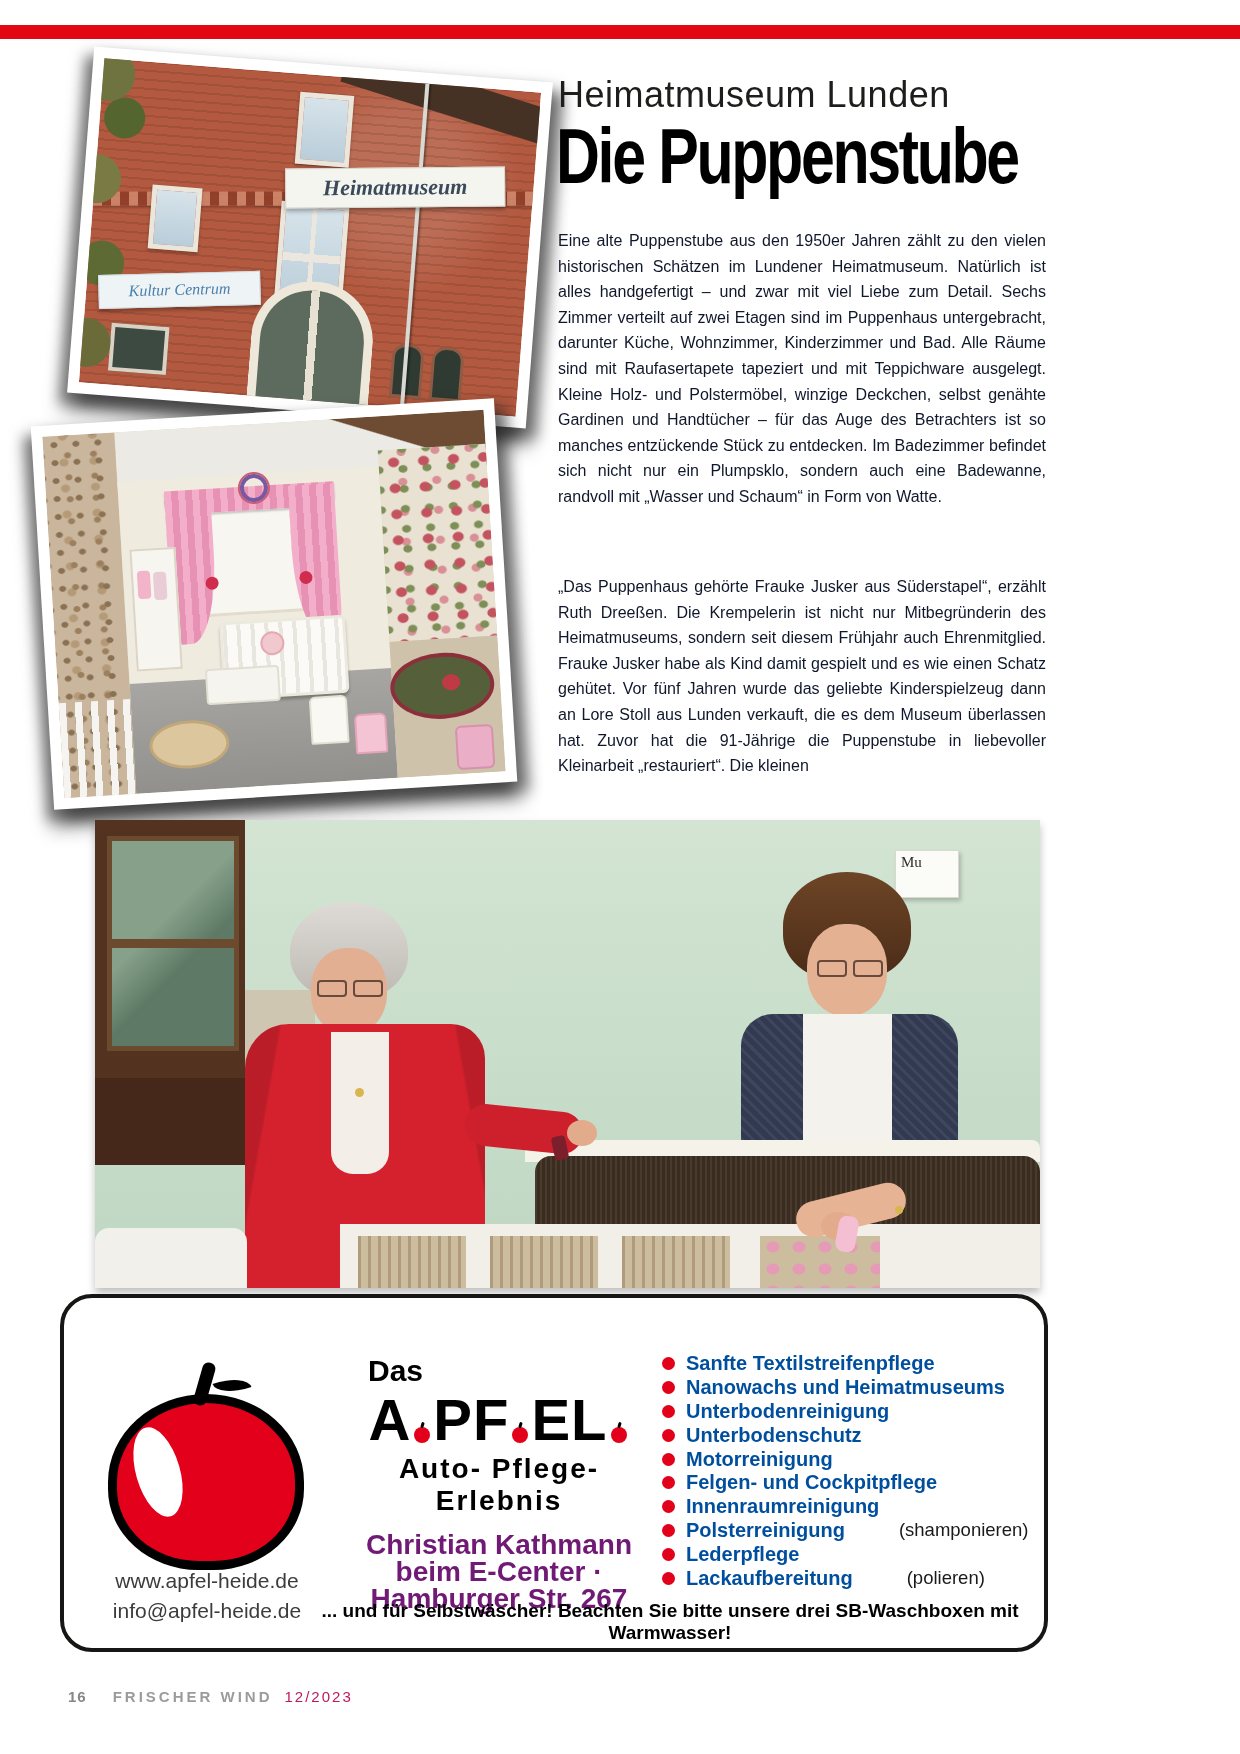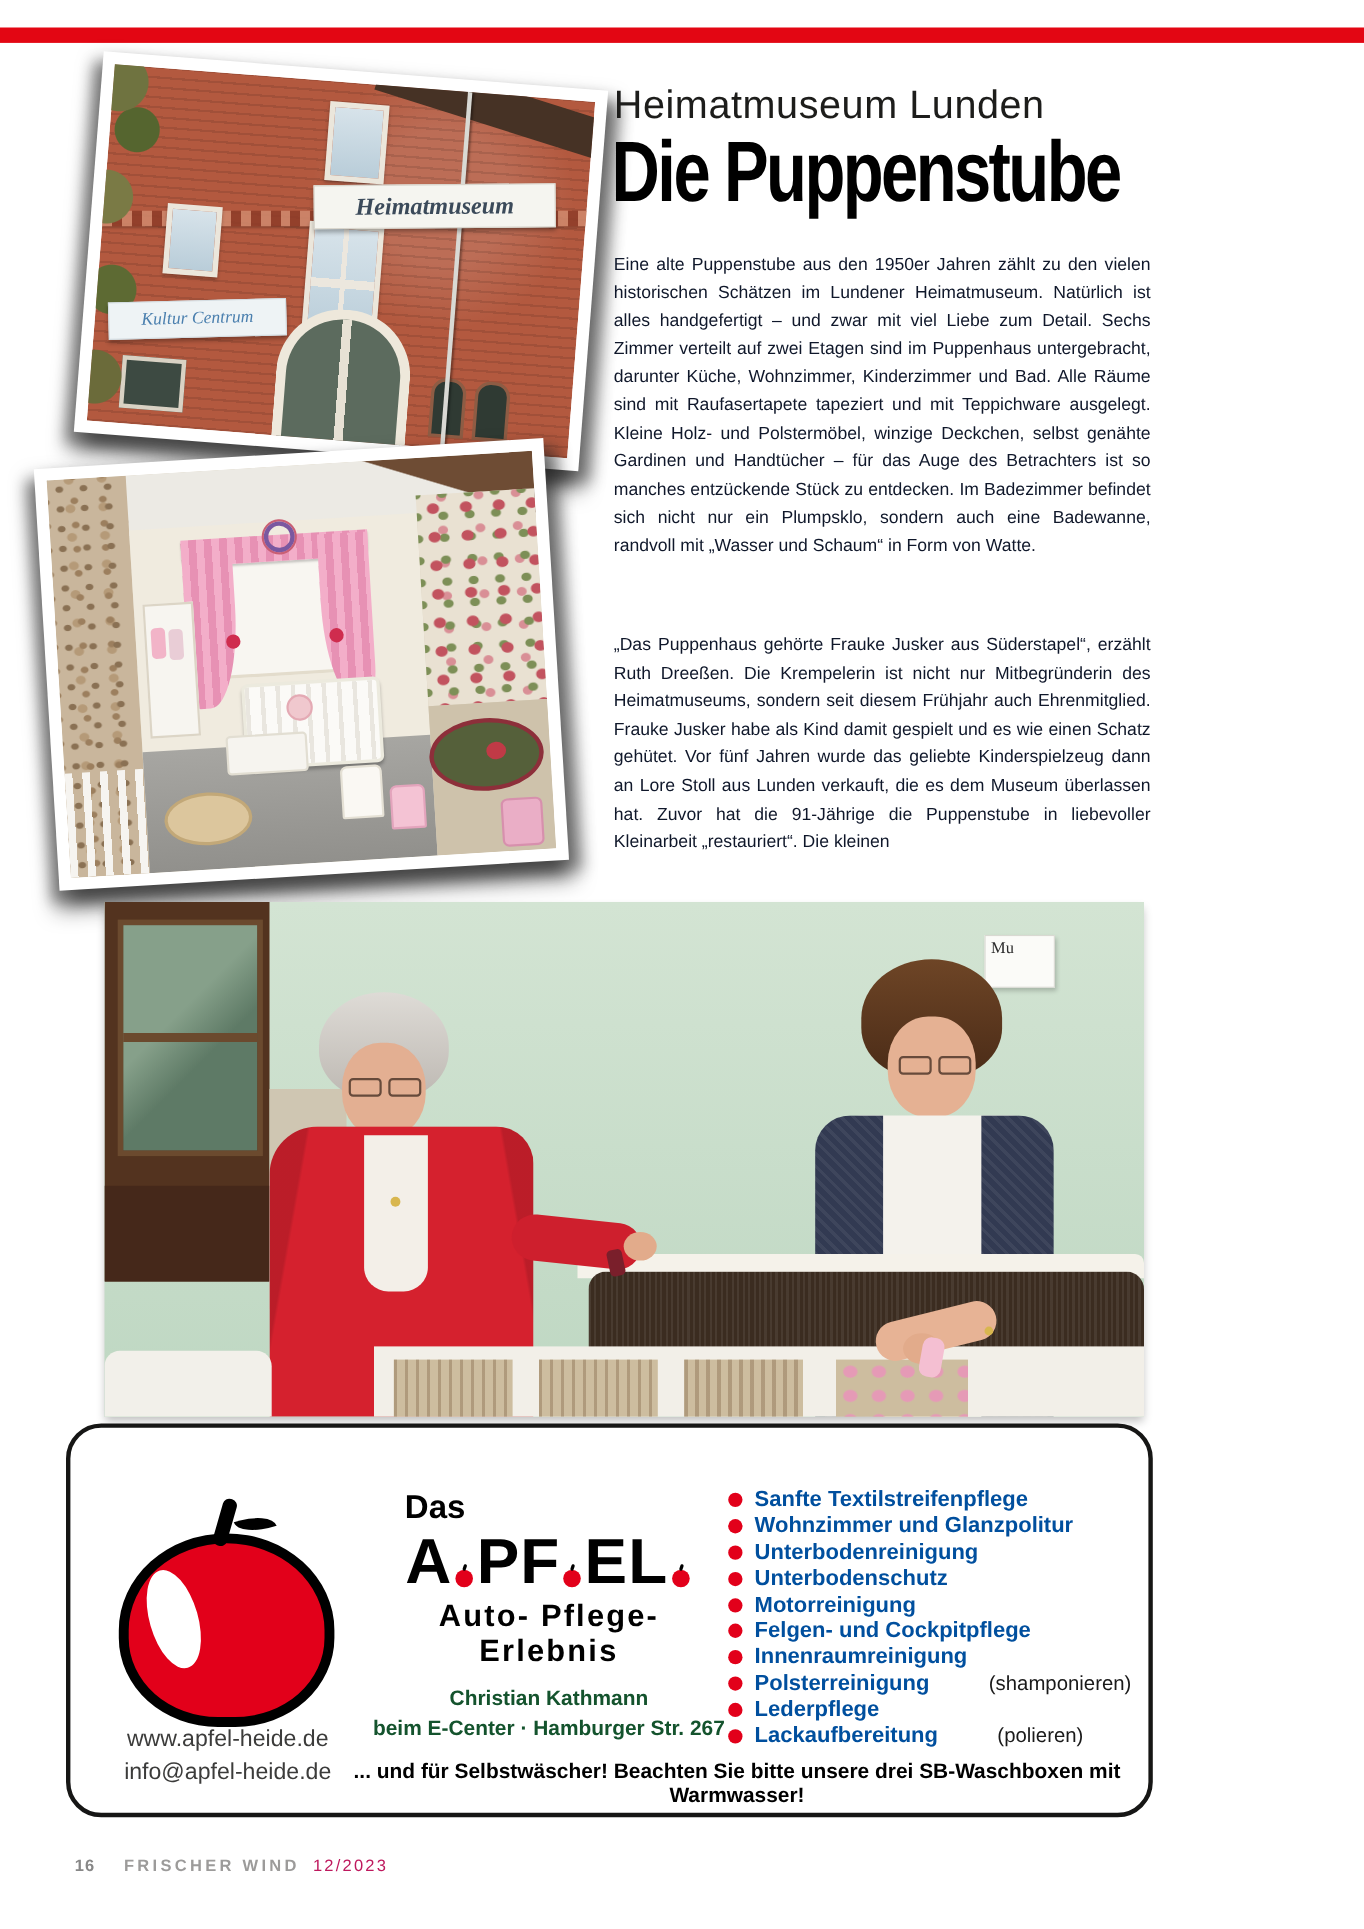--- a/index.html
+++ b/index.html
@@ -156,21 +156,21 @@
   .apple-stem{position:absolute;left:96px;top:2px;width:13px;height:44px;background:#000;border-radius:6px;transform:rotate(16deg);}
   .apple-leaf{position:absolute;left:112px;top:18px;width:36px;height:15px;background:#000;border-radius:0 100% 0 100%;transform:rotate(-18deg);}
   .ad-links{position:absolute;left:18px;top:268px;width:250px;text-align:center;font-size:21px;line-height:30px;color:#3c3c3b;}
   .brand-col{position:absolute;left:268px;top:56px;width:334px;text-align:center;color:#000;}
   .brand-das{text-align:left;margin-left:36px;font-size:30px;font-weight:bold;}
   .brand-row{display:flex;align-items:flex-end;justify-content:center;margin-top:4px;
              font-size:58px;font-weight:bold;letter-spacing:1px;line-height:.95;}
   .apple-dot{display:inline-block;width:16px;height:16px;margin:0 3px 4px 3px;background:#e2001a;border-radius:50%;position:relative;}
   .apple-dot::after{content:"";position:absolute;left:7px;top:-5px;width:3px;height:6px;background:#000;border-radius:2px;transform:rotate(18deg);}
   .brand-sub{margin-top:6px;font-size:28px;letter-spacing:2px;font-weight:600;}
-  .contact{margin-top:14px;font-weight:bold;font-size:19px;line-height:27px;color:#14532d;}
+  .contact{margin-top:14px;font-weight:bold;font-size:28px;line-height:27px;color:#701a75;}
   .services{position:absolute;left:598px;top:54px;width:372px;margin:0;padding:0;list-style:none;}
   .services li{display:flex;align-items:center;gap:11px;height:23.8px;}
   .svc-dot{flex:0 0 auto;width:13px;height:13px;border-radius:50%;background:#e2001a;}
   .svc{color:#004f9e;font-weight:bold;font-size:20px;white-space:nowrap;}
   .sfx{color:#1a1a1a;font-weight:normal;font-size:18.5px;white-space:nowrap;margin-left:43px;}
   .selfwash{position:absolute;left:256px;top:302px;width:700px;text-align:center;
             font-weight:bold;font-size:19px;color:#000;}
 
   
   .footer{position:absolute;left:68px;top:1688px;display:flex;align-items:baseline;gap:26px;font-size:15px;}
@@ -323,21 +323,21 @@
     </div>
 
     <ul class="services">
       <li>
           <span class="svc-dot"></span>
           <span class="svc">Sanfte Textilstreifenpflege</span>
           <span class="sfx"></span>
         </li>
       <li>
           <span class="svc-dot"></span>
-          <span class="svc">Wohnzimmer und Glanzpolitur</span>
+          <span class="svc">Nanowachs und Heimatmuseums</span>
           <span class="sfx"></span>
         </li>
       <li>
           <span class="svc-dot"></span>
           <span class="svc">Unterbodenreinigung</span>
           <span class="sfx"></span>
         </li>
       <li>
           <span class="svc-dot"></span>
           <span class="svc">Unterbodenschutz</span>

